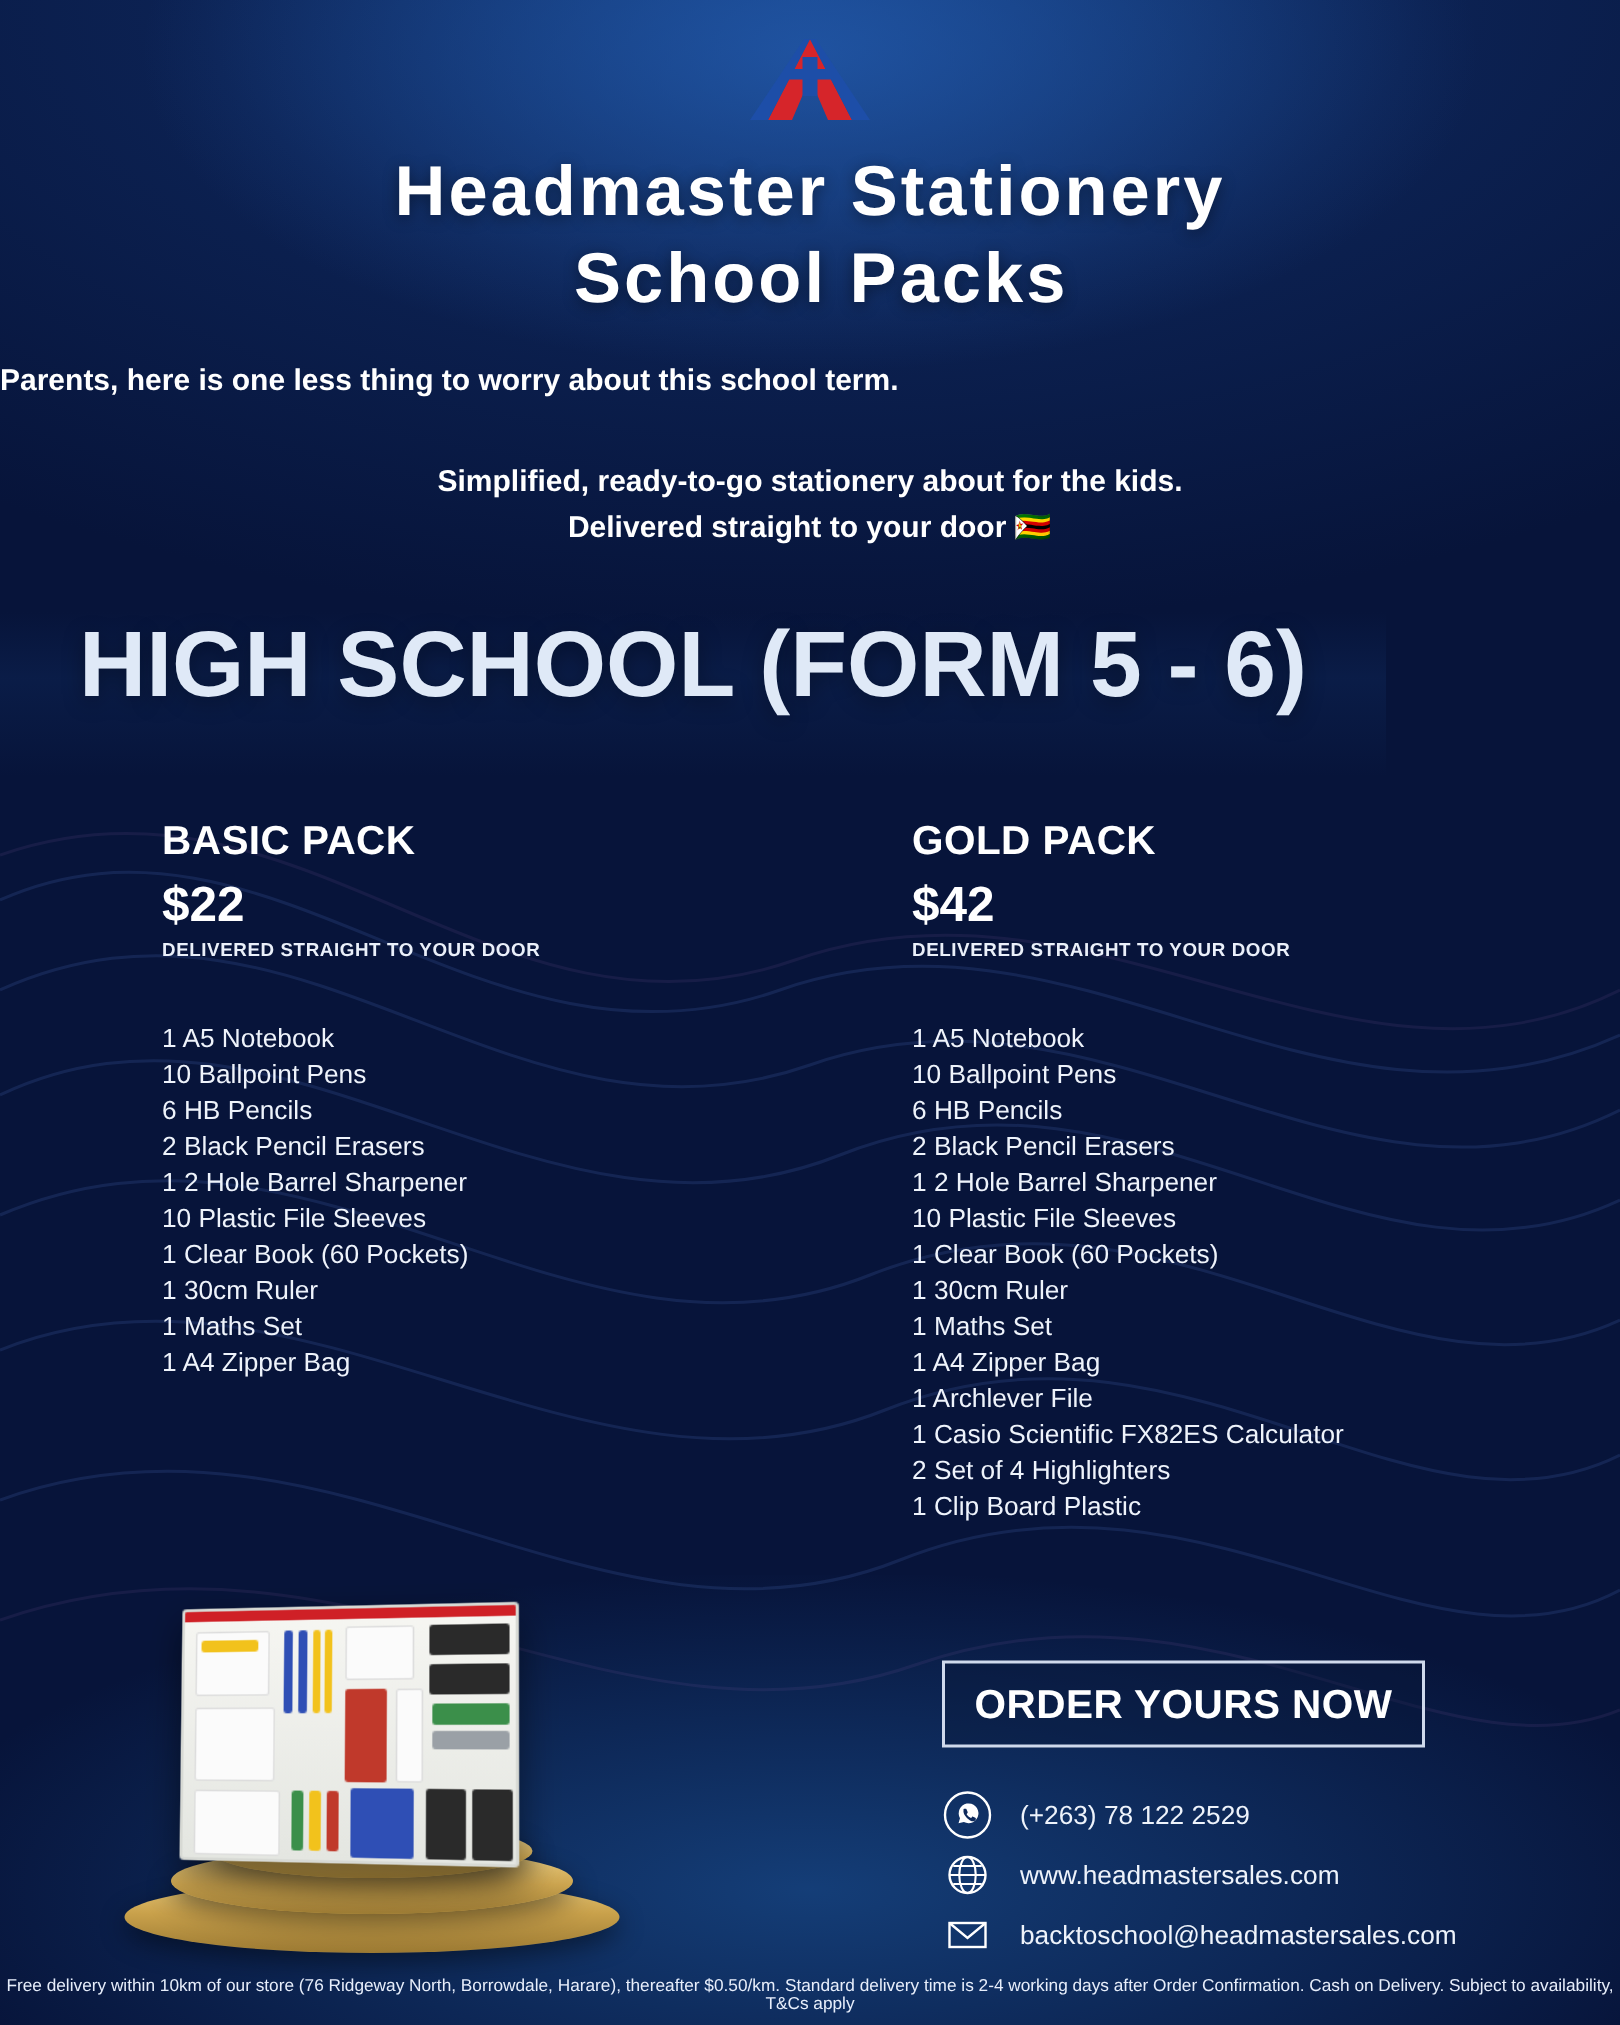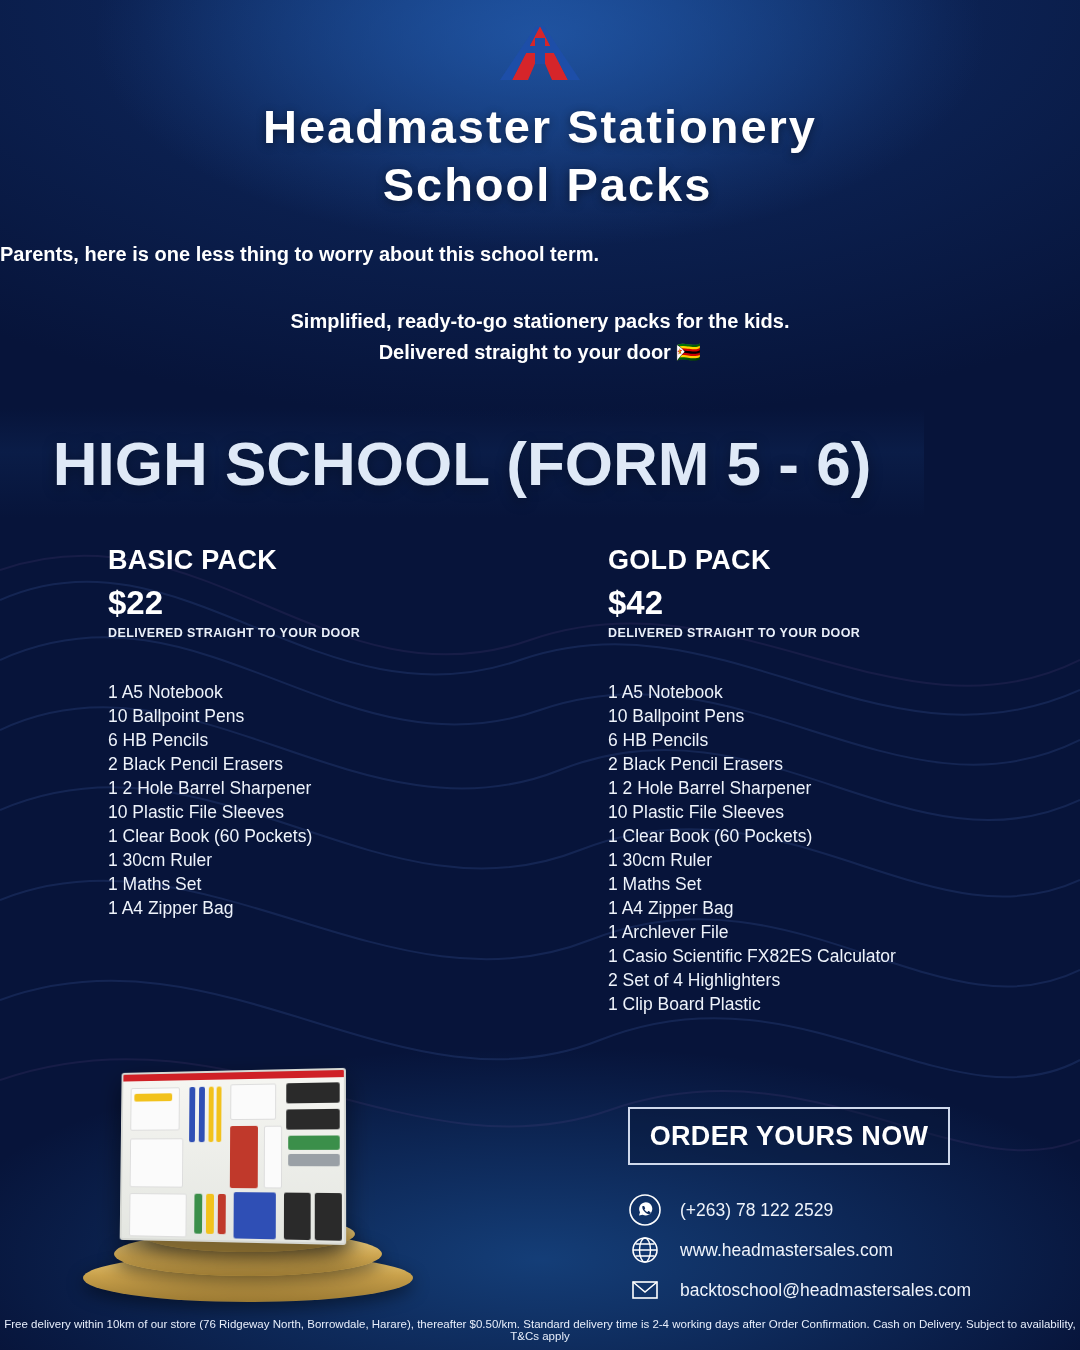--- a/index.html
+++ b/index.html
@@ -60,21 +60,21 @@
   }
   .sub2 {
     position: absolute; left: 0; top: 306px; width: 1080px;
     text-align: center; font-size: 20px; font-weight: bold; line-height: 31px; color: #ffffff;
   }
 
   
   .banner {
     position: absolute; left: 0; top: 408px; width: 924px; height: 110px;
     background: linear-gradient(180deg, rgba(13,37,85,.0) 0%, rgba(16,44,96,.35) 40%, rgba(16,44,96,.0) 100%);
-    display: flex; align-items: center; justify-content: center;
+    display: flex; align-items: flex-start; justify-content: center;
   }
   .banner-text {
     font-size: 62px; font-weight: bold; color: #dfe9f7; letter-spacing: 0px;
     text-shadow: 0 3px 14px rgba(0,0,0,.35);
   }
 
   
   .packs { position: absolute; left: 0; top: 545px; width: 1080px; }
   .pack { position: absolute; top: 0; width: 430px; }
   .pack.basic { left: 108px; }
@@ -175,21 +175,21 @@
   </div>
 
   <div class="title">
     <span>Headmaster Stationery</span>
     <span class="l2">School Packs</span>
   </div>
 
   <div class="sub1">Parents, here is one less thing to worry about this school term.</div>
 
   <div class="sub2">
-    <div>Simplified, ready-to-go stationery packs for the kids.</div>
+    <div>Simplified, ready-to-go stationery about for the kids.</div>
     <div>
       <span>Delivered straight to your door</span>
       <span class="flag">🇿🇼</span>
     </div>
   </div>
 
   <div class="banner">
     <div class="banner-text">HIGH SCHOOL (FORM 5 - 6)</div>
   </div>
 

